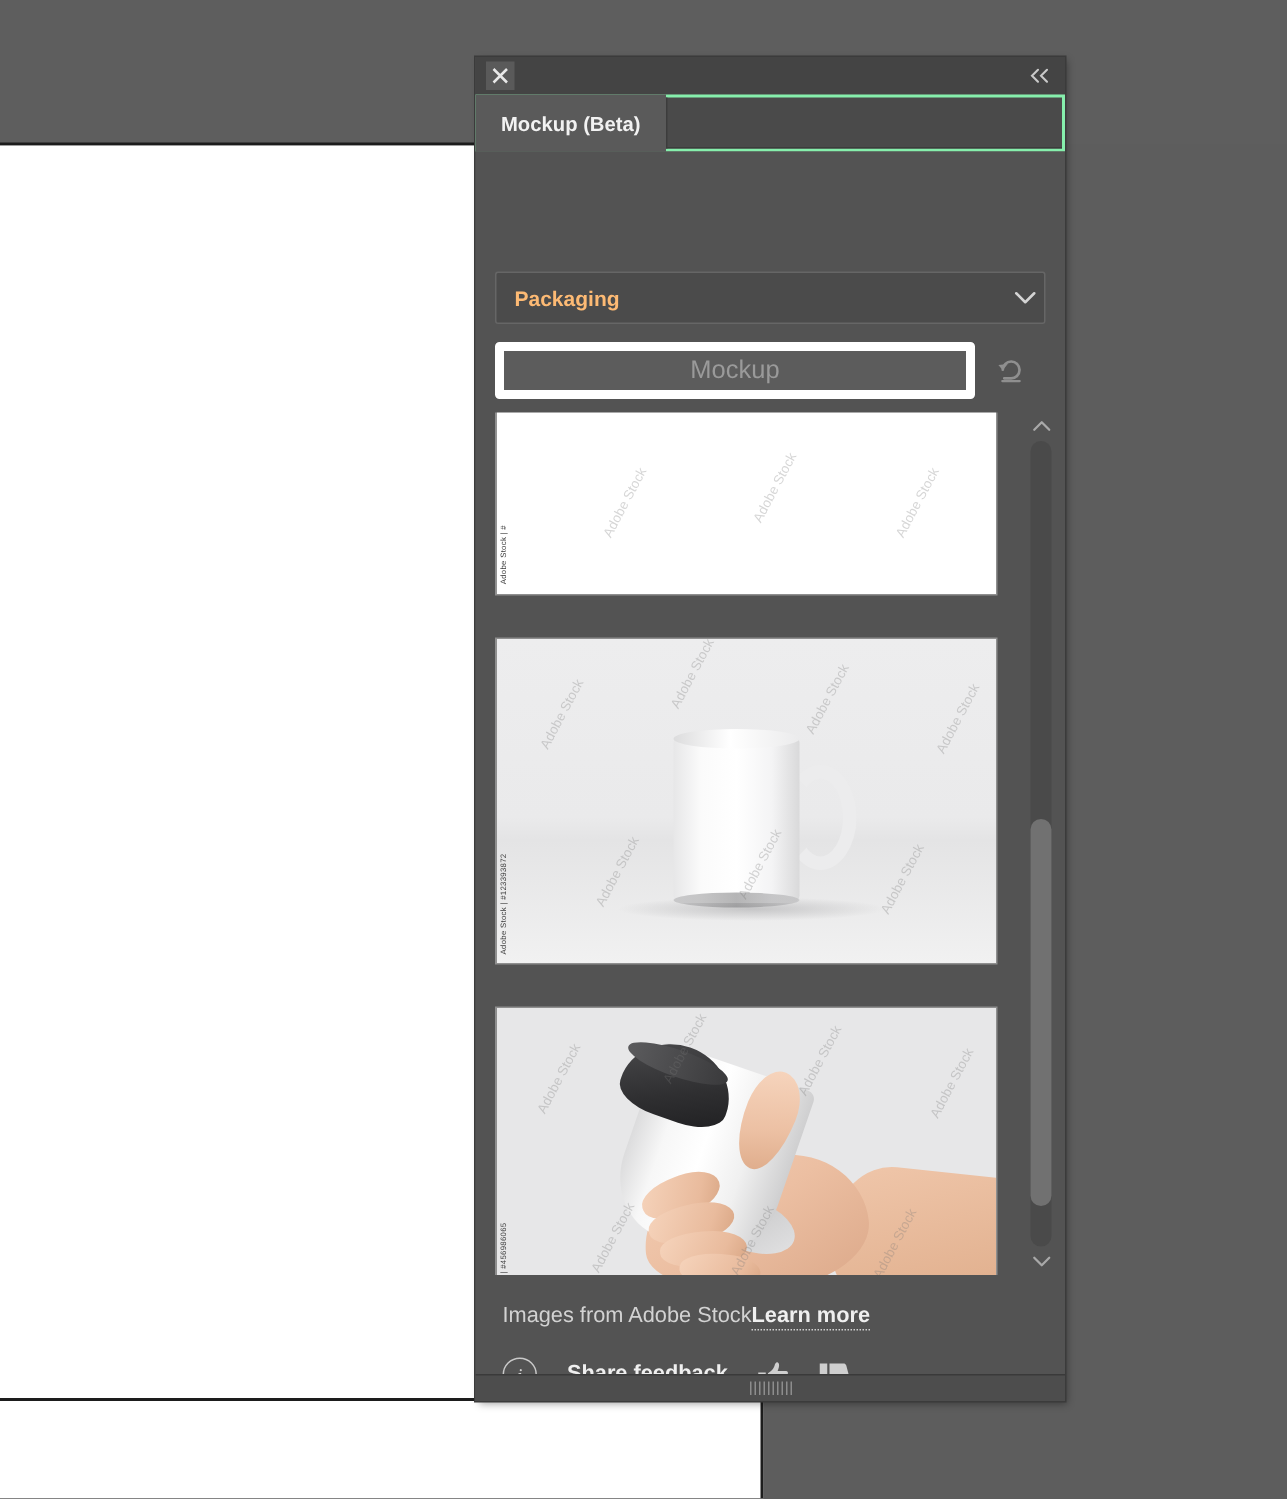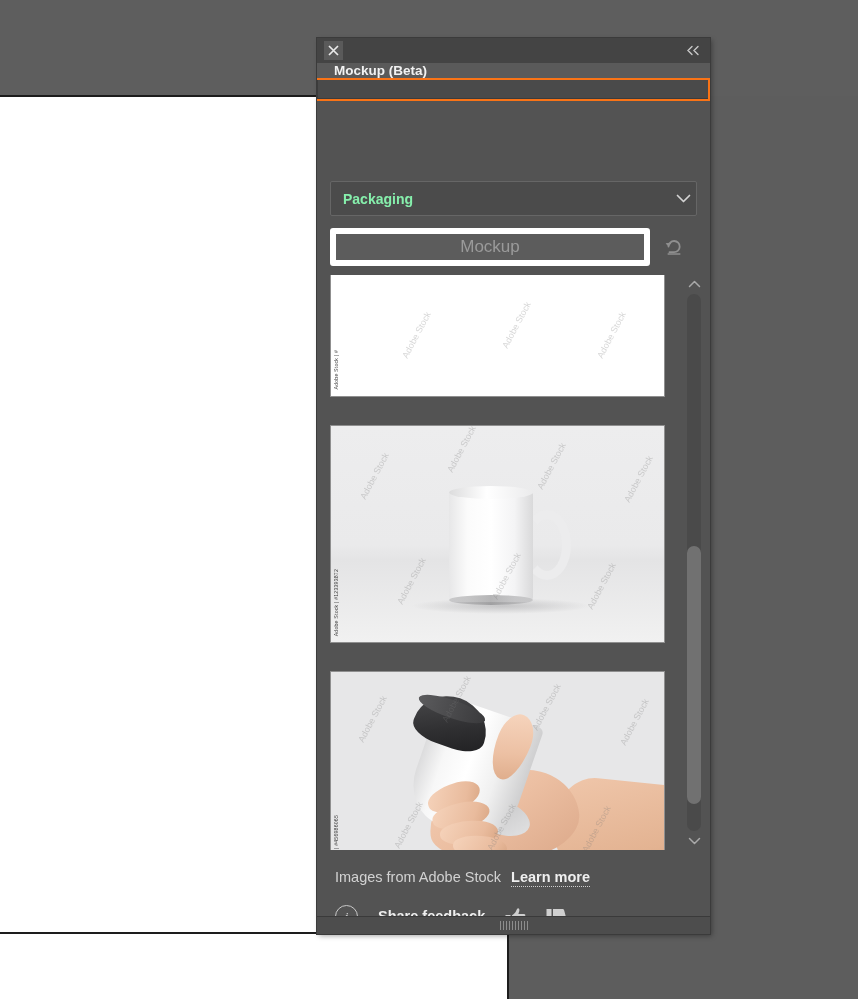--- a/index.html
+++ b/index.html
@@ -86,24 +86,23 @@
     cursor: pointer;
     color: #c9c9c9;
     font-size: 12px;
     letter-spacing: -1px;
   }
 
   
   .tab-bar {
     position: relative;
     height: 38px;
-    background: #f97316;
+    background: #86efac;
     display: flex;
     align-items: stretch;
-    flex-direction: column;
   }
   .tab {
     display: flex;
     align-items: center;
     padding: 0 17px;
     font-size: 13.5px;
     font-weight: bold;
     color: #f2f2f2;
     cursor: pointer;
     background: #5a5a5a;
@@ -135,21 +134,21 @@
     box-sizing: border-box;
     display: flex;
     align-items: center;
     cursor: pointer;
   }
   .category-select-label {
     flex: 1;
     padding-left: 12px;
     font-size: 14px;
     font-weight: bold;
-    color: #86efac;
+    color: #fdba74;
   }
   .chevron-down {
     width: 26px;
     display: flex; align-items: center; justify-content: center;
     color: #d4d4d4;
   }
 
   
   .action-row {
     position: absolute;
@@ -380,21 +379,20 @@
 
   
   .footer {
     position: absolute;
     left: 18px; top: 768px;
     width: 350px;
   }
   .footer-row-1 {
     display: flex;
     align-items: baseline;
-    gap: 10px;
     margin-bottom: 18px;
   }
   .footer-text {
     font-size: 14.5px;
     color: #d2d2d2;
   }
   .link {
     font-size: 14.5px;
     color: #efefef;
     font-weight: bold;

